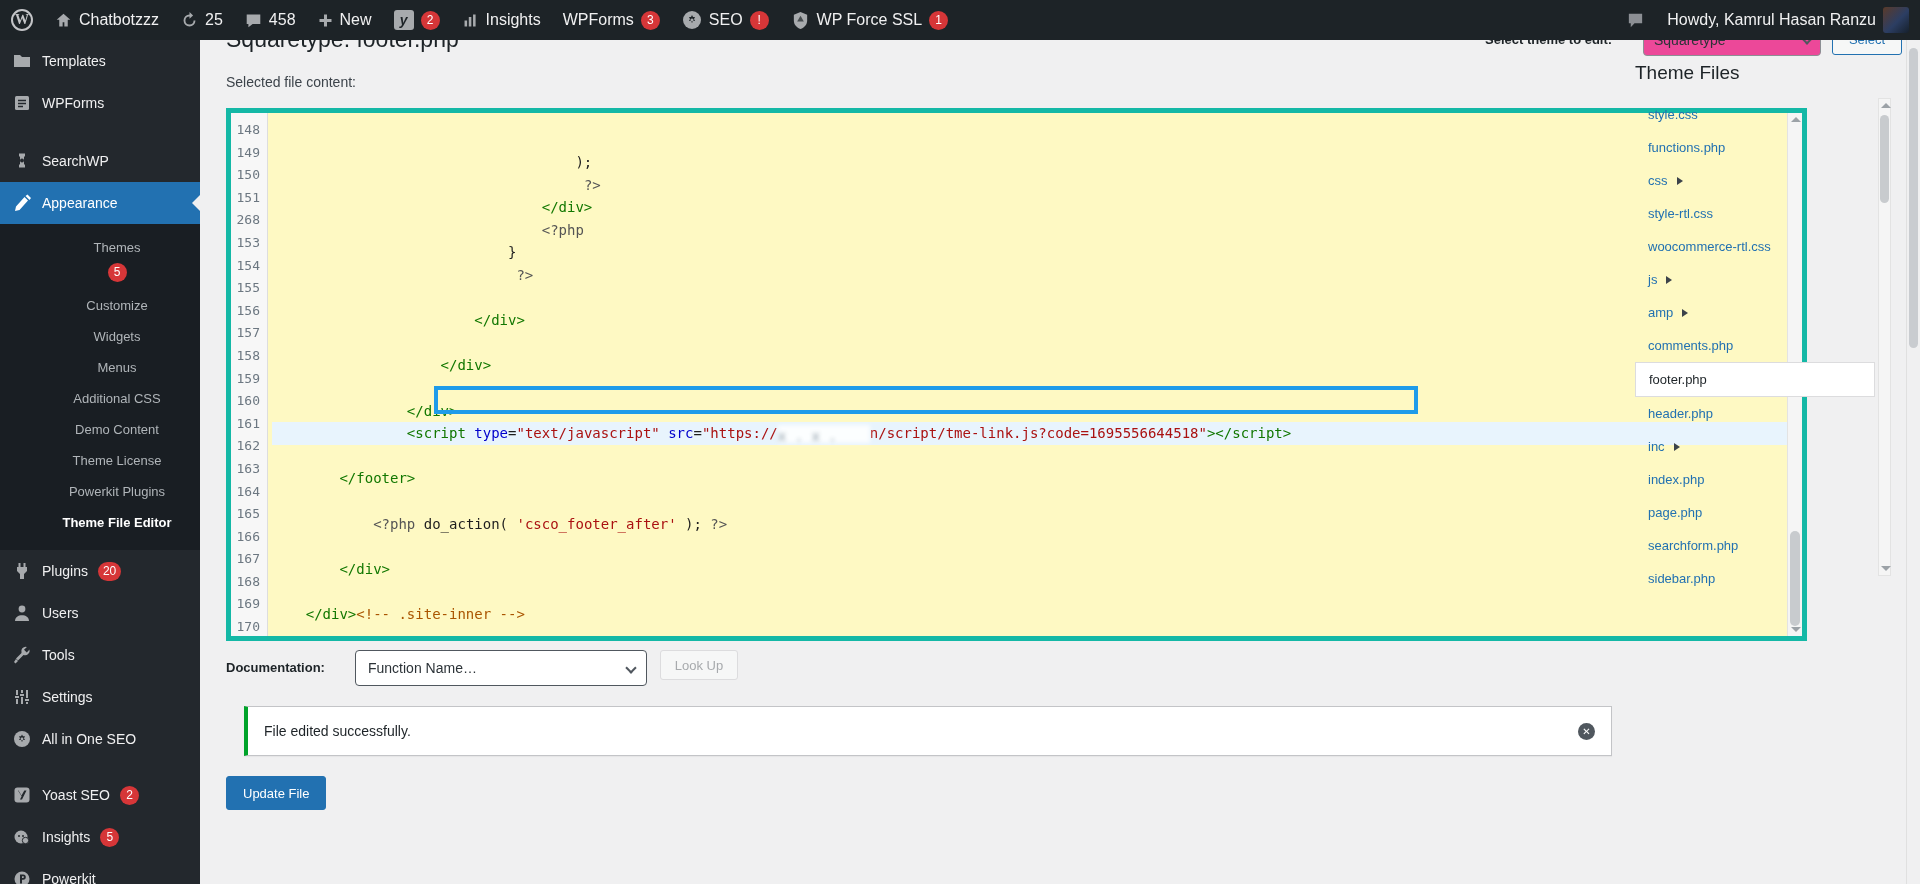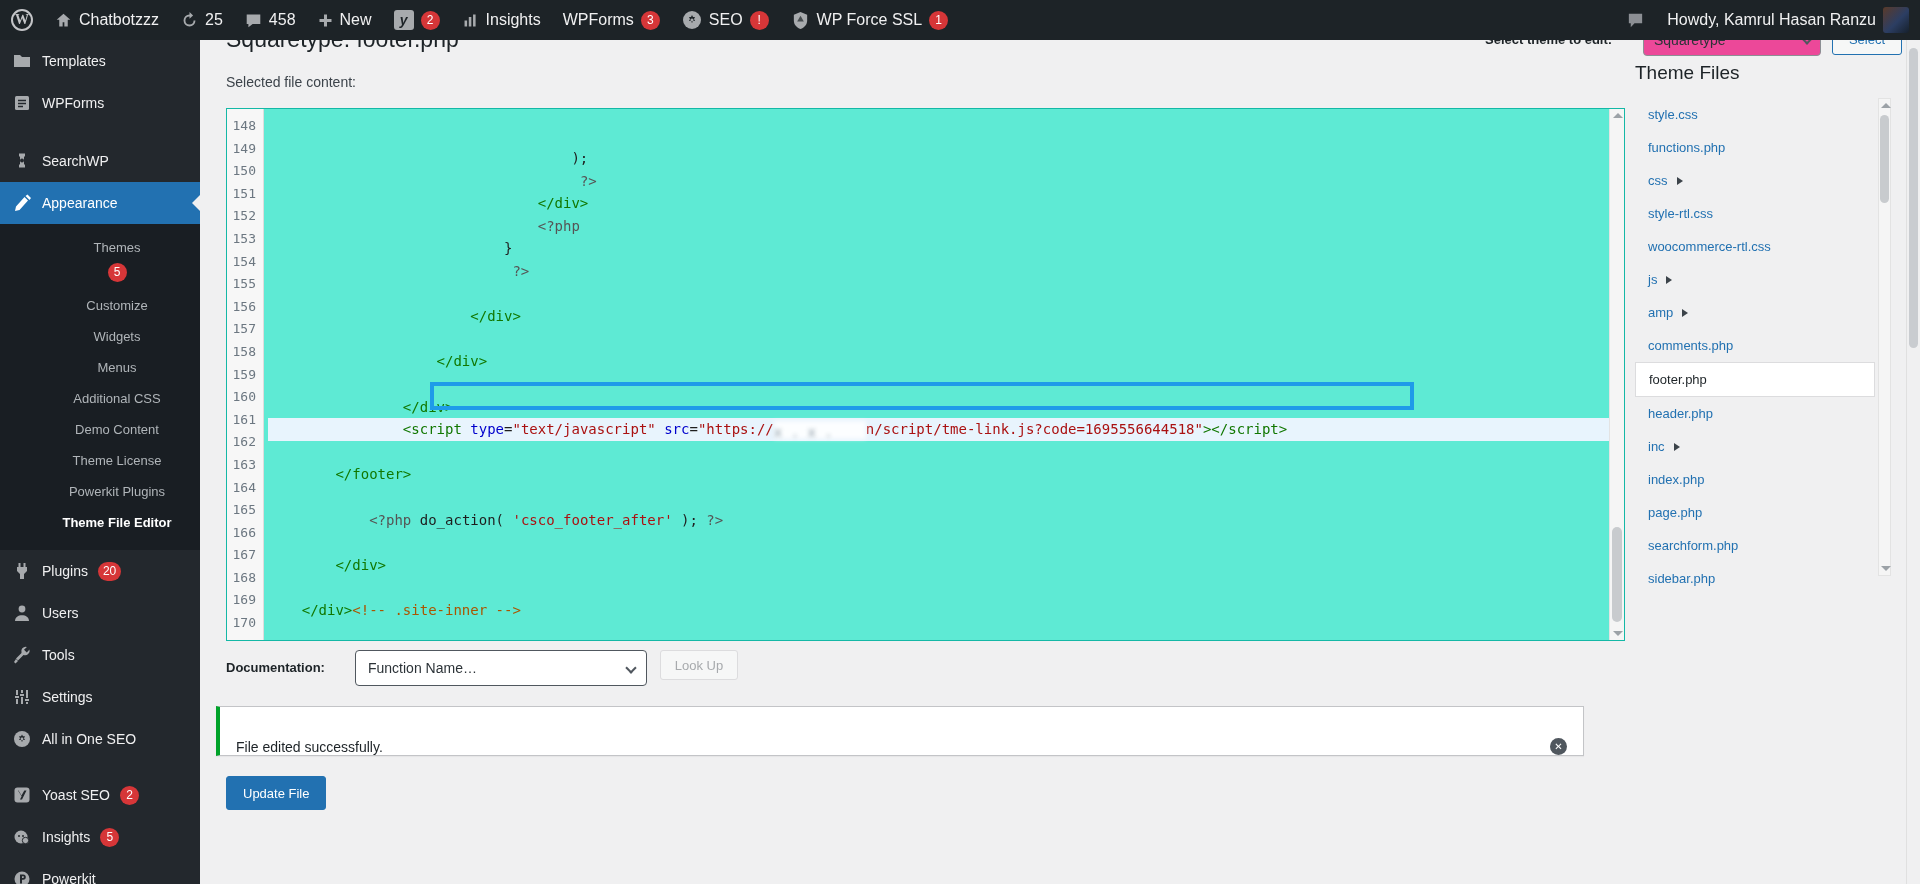--- a/index.html
+++ b/index.html
@@ -49,22 +49,22 @@
   #theme-select { position:absolute; left:1443px; top:-16px; width:178px; height:32px; background:#ec4899;
         border:1px solid #8c8f94; border-radius:4px; font-size:14px; color:#2c3338; padding:0 28px 0 10px;
         display:flex; align-items:center; }
   #theme-select .chev { position:absolute; right:9px; top:10px; width:8px; height:8px;
         border-right:2px solid #50575e; border-bottom:2px solid #50575e; transform:rotate(45deg); }
   #theme-select-btn { position:absolute; left:1632px; top:-16px; width:70px; height:31px; background:#f6f7f7;
         border:1px solid #2271b1; border-radius:3px; color:#2271b1; font-size:13px; cursor:pointer; }
   #selected-file-label { position:absolute; left:26px; top:34px; font-size:14px; color:#3c434a; }
 
   
-  #editor { position:absolute; left:26px; top:68px; width:1399px; height:533px; background:#5eead4;
-            border:1px solid #14b8a6; display:flex; overflow:hidden; }
+  #editor { position:absolute; left:26px; top:68px; width:1581px; height:533px; background:#fef9c3;
+            border:5px solid #14b8a6; display:flex; overflow:hidden; }
   #gutter { width:37px; background:#f7f7f7; border-right:1px solid #ddd; padding-top:6px;
             font-family:"DejaVu Sans Mono", monospace; font-size:13px; color:#6c7781; text-align:right; }
   #gutter .ln { height:22.6px; line-height:22.6px; padding-right:7px; }
   #code { position:relative; flex:1; padding:6px 0 0 4px; font-family:"DejaVu Sans Mono", monospace;
           font-size:14px; white-space:pre; overflow:hidden; }
   .cm-line { height:22.6px; line-height:22.6px; }
   .cm-line.active { background:#e8f4fd; }
   .tk-p { color:#1e1e1e; } .tk-tag { color:#117700; } .tk-attr { color:#0000cc; }
   .tk-str { color:#aa1111; } .tk-cmt { color:#aa5500; } .tk-meta { color:#555; }
   .tk-blur { display:inline-block; width:92px; height:18px; vertical-align:middle;
@@ -94,23 +94,23 @@
 
   
   #doc-label { position:absolute; left:26px; top:620px; font-size:13px; font-weight:bold; color:#1d2327; }
   #doc-select { position:absolute; left:155px; top:610px; width:292px; height:36px; background:#fff;
         border:1px solid #50575e; border-radius:4px; font-size:14px; color:#2c3338;
         display:flex; align-items:center; padding:0 30px 0 12px; }
   #doc-select .chev { position:absolute; right:11px; top:13px; width:8px; height:8px;
         border-right:2px solid #50575e; border-bottom:2px solid #50575e; transform:rotate(45deg); }
   #lookup-btn { position:absolute; left:460px; top:610px; width:78px; height:30px; background:#f6f7f7;
         border:1px solid #dcdcde; border-radius:3px; color:#a7aaad; font-size:13px; }
-  #notice { position:absolute; left:16px; top:666px; width:1368px; height:50px; background:#fff;
+  #notice { position:absolute; left:44px; top:666px; width:1368px; height:50px; background:#fff;
         border:1px solid #c3c4c7; border-left:4px solid #00a32a; box-shadow:0 1px 1px rgba(0,0,0,.04);
-        display:flex; align-items:flex-end; padding:0 16px; font-size:14px; color:#1d2327; }
+        display:flex; align-items:center; padding:0 16px; font-size:14px; color:#1d2327; }
   #notice-dismiss { margin-left:auto; width:17px; height:17px; border-radius:50%; background:#50575e;
         color:#fff; font-size:10px; line-height:17px; text-align:center; cursor:pointer; }
   #update-btn { position:absolute; left:26px; top:736px; height:34px; padding:0 16px; background:#2271b1;
         border:1px solid #2271b1; border-radius:3px; color:#fff; font-size:13px; cursor:pointer; }
 
   
   #win-scroll { position:fixed; right:0; top:40px; width:14px; height:844px; background:#f0f0f1;
                 border-left:1px solid #e0e0e0; z-index:45; }
   #win-scroll .thumb { position:absolute; left:2px; top:8px; width:9px; height:300px;
                        background:#c9ccd0; border-radius:5px; }
@@ -329,21 +329,21 @@
   <button id="theme-select-btn">Select</button>
 
   <div id="selected-file-label">Selected file content:</div>
 
   <div id="editor">
     <div id="gutter">
         <div class="ln">148</div>
         <div class="ln">149</div>
         <div class="ln">150</div>
         <div class="ln">151</div>
-        <div class="ln">152</div>
+        <div class="ln">268</div>
         <div class="ln">153</div>
         <div class="ln">154</div>
         <div class="ln">155</div>
         <div class="ln">156</div>
         <div class="ln">157</div>
         <div class="ln">158</div>
         <div class="ln">159</div>
         <div class="ln">160</div>
         <div class="ln">161</div>
         <div class="ln">162</div>

